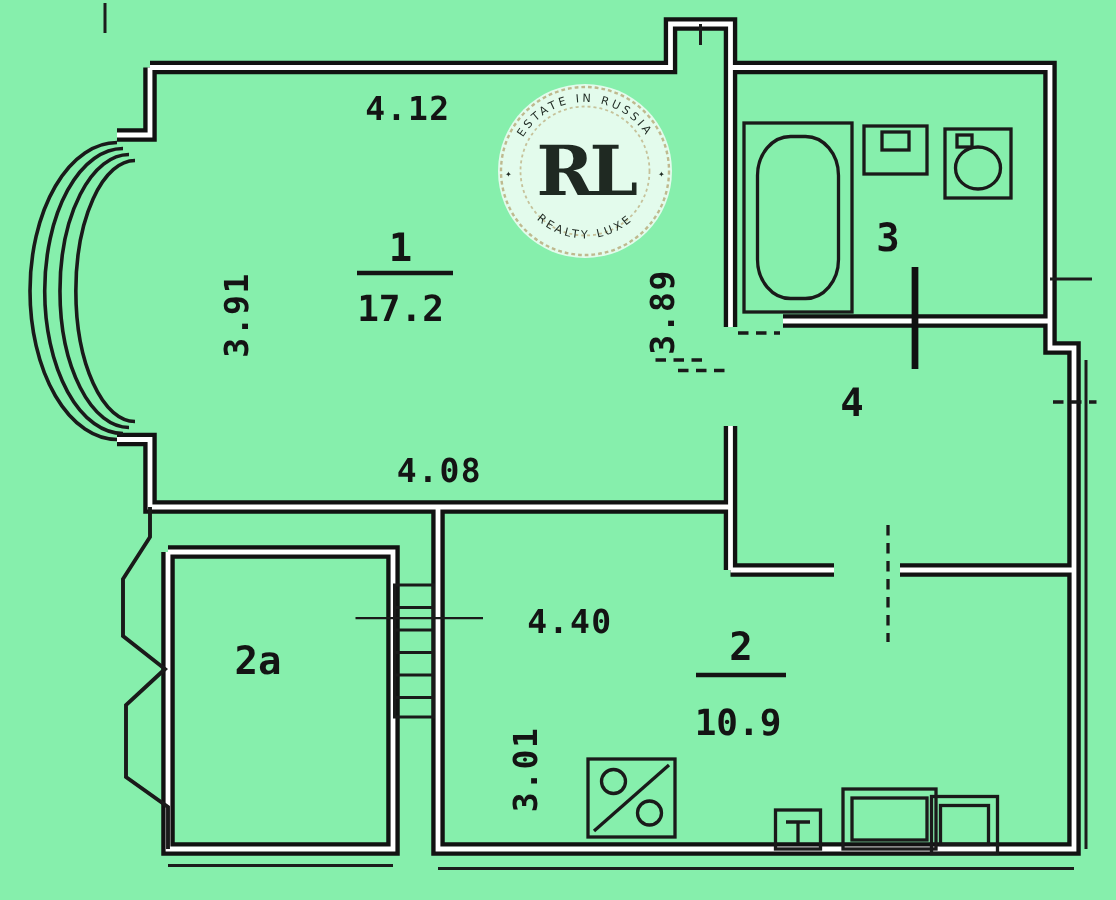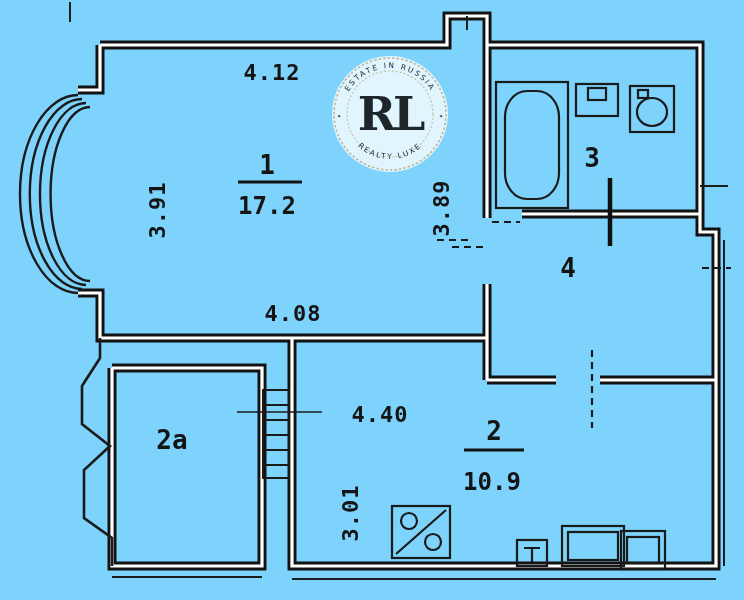--- a/index.html
+++ b/index.html
@@ -1,17 +1,17 @@
 <!DOCTYPE html>
 <html><head>
 <meta charset="utf-8">
 <style>
   html,body{margin:0;padding:0;background:#ffffff;}
   .stage{
-    position:relative;width:744px;height:600px;background:#7dd3fc;overflow:hidden;
+    position:relative;width:744px;height:600px;background:#86efac;overflow:hidden;
     font-family:"DejaVu Sans Mono","Liberation Mono",monospace;
   }
   svg{position:absolute;left:0;top:0;}
   text{fill:#141414;}
   .dim{font-size:22px;font-weight:bold;letter-spacing:1px;}
   .roomnum{font-size:26px;font-weight:bold;}
   .area{font-size:24px;font-weight:bold;}
   .wm-arc{font-size:7.5px;letter-spacing:2px;font-family:"DejaVu Sans","Liberation Sans",sans-serif;}
   .wm-mono{font-size:46px;font-weight:bold;font-family:"DejaVu Serif","Liberation Serif",serif;letter-spacing:-3px;}
 </style>

